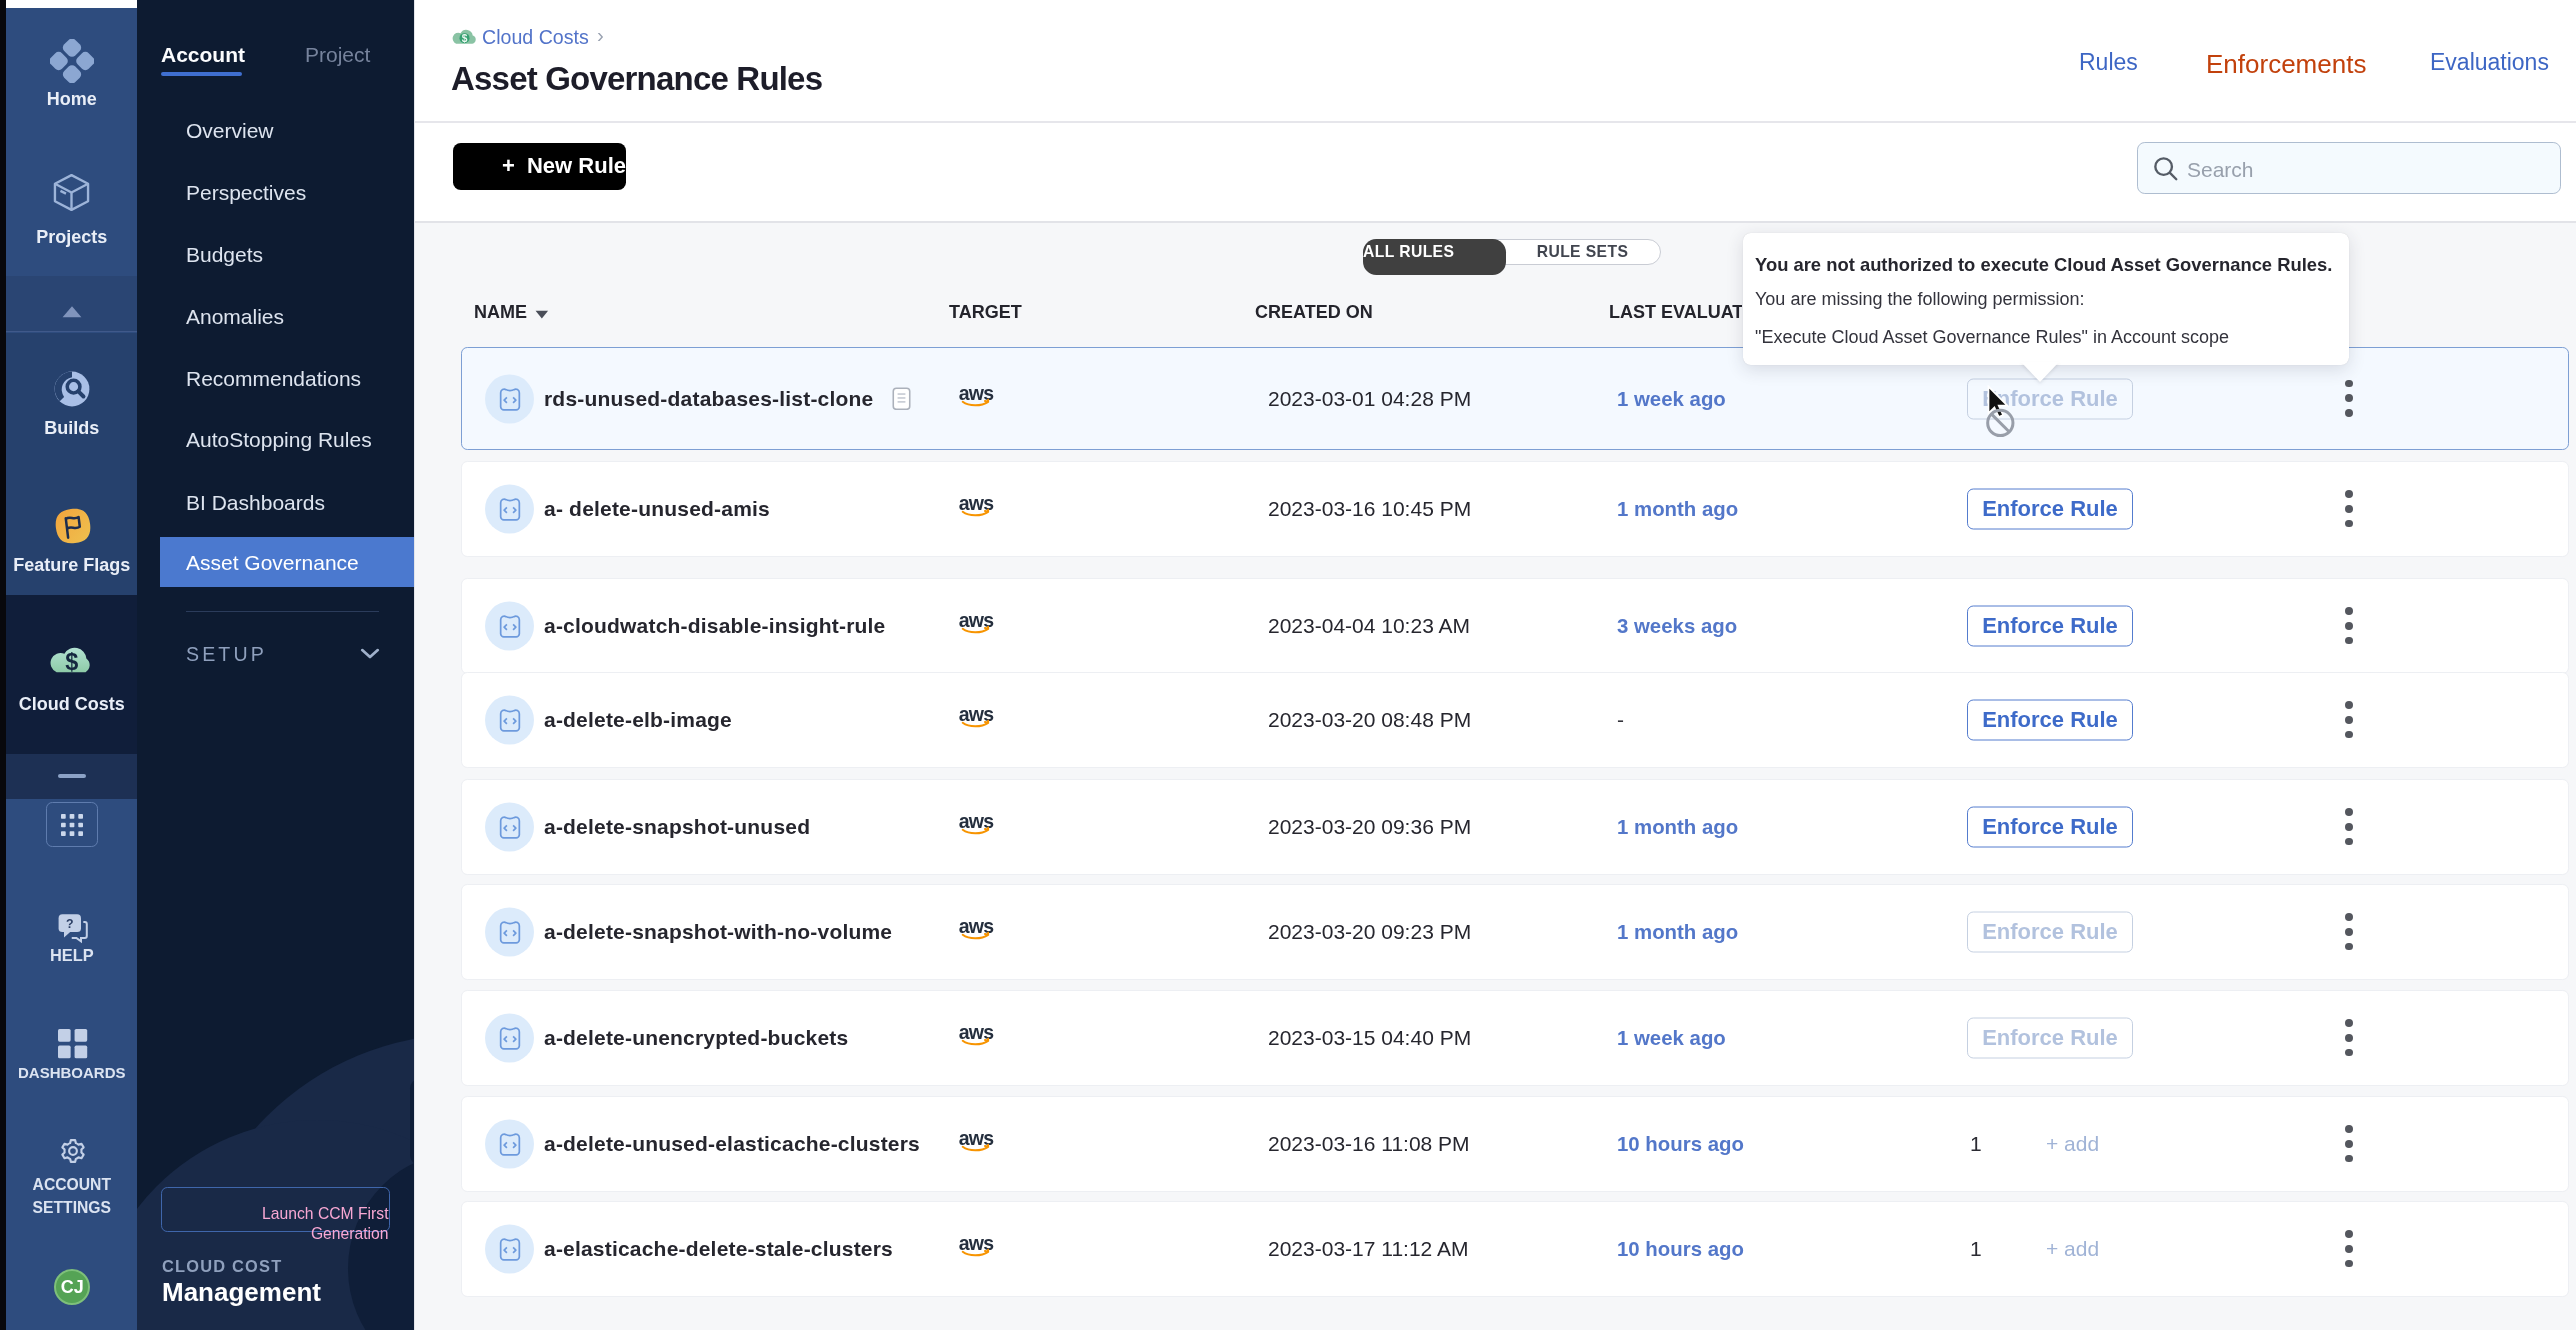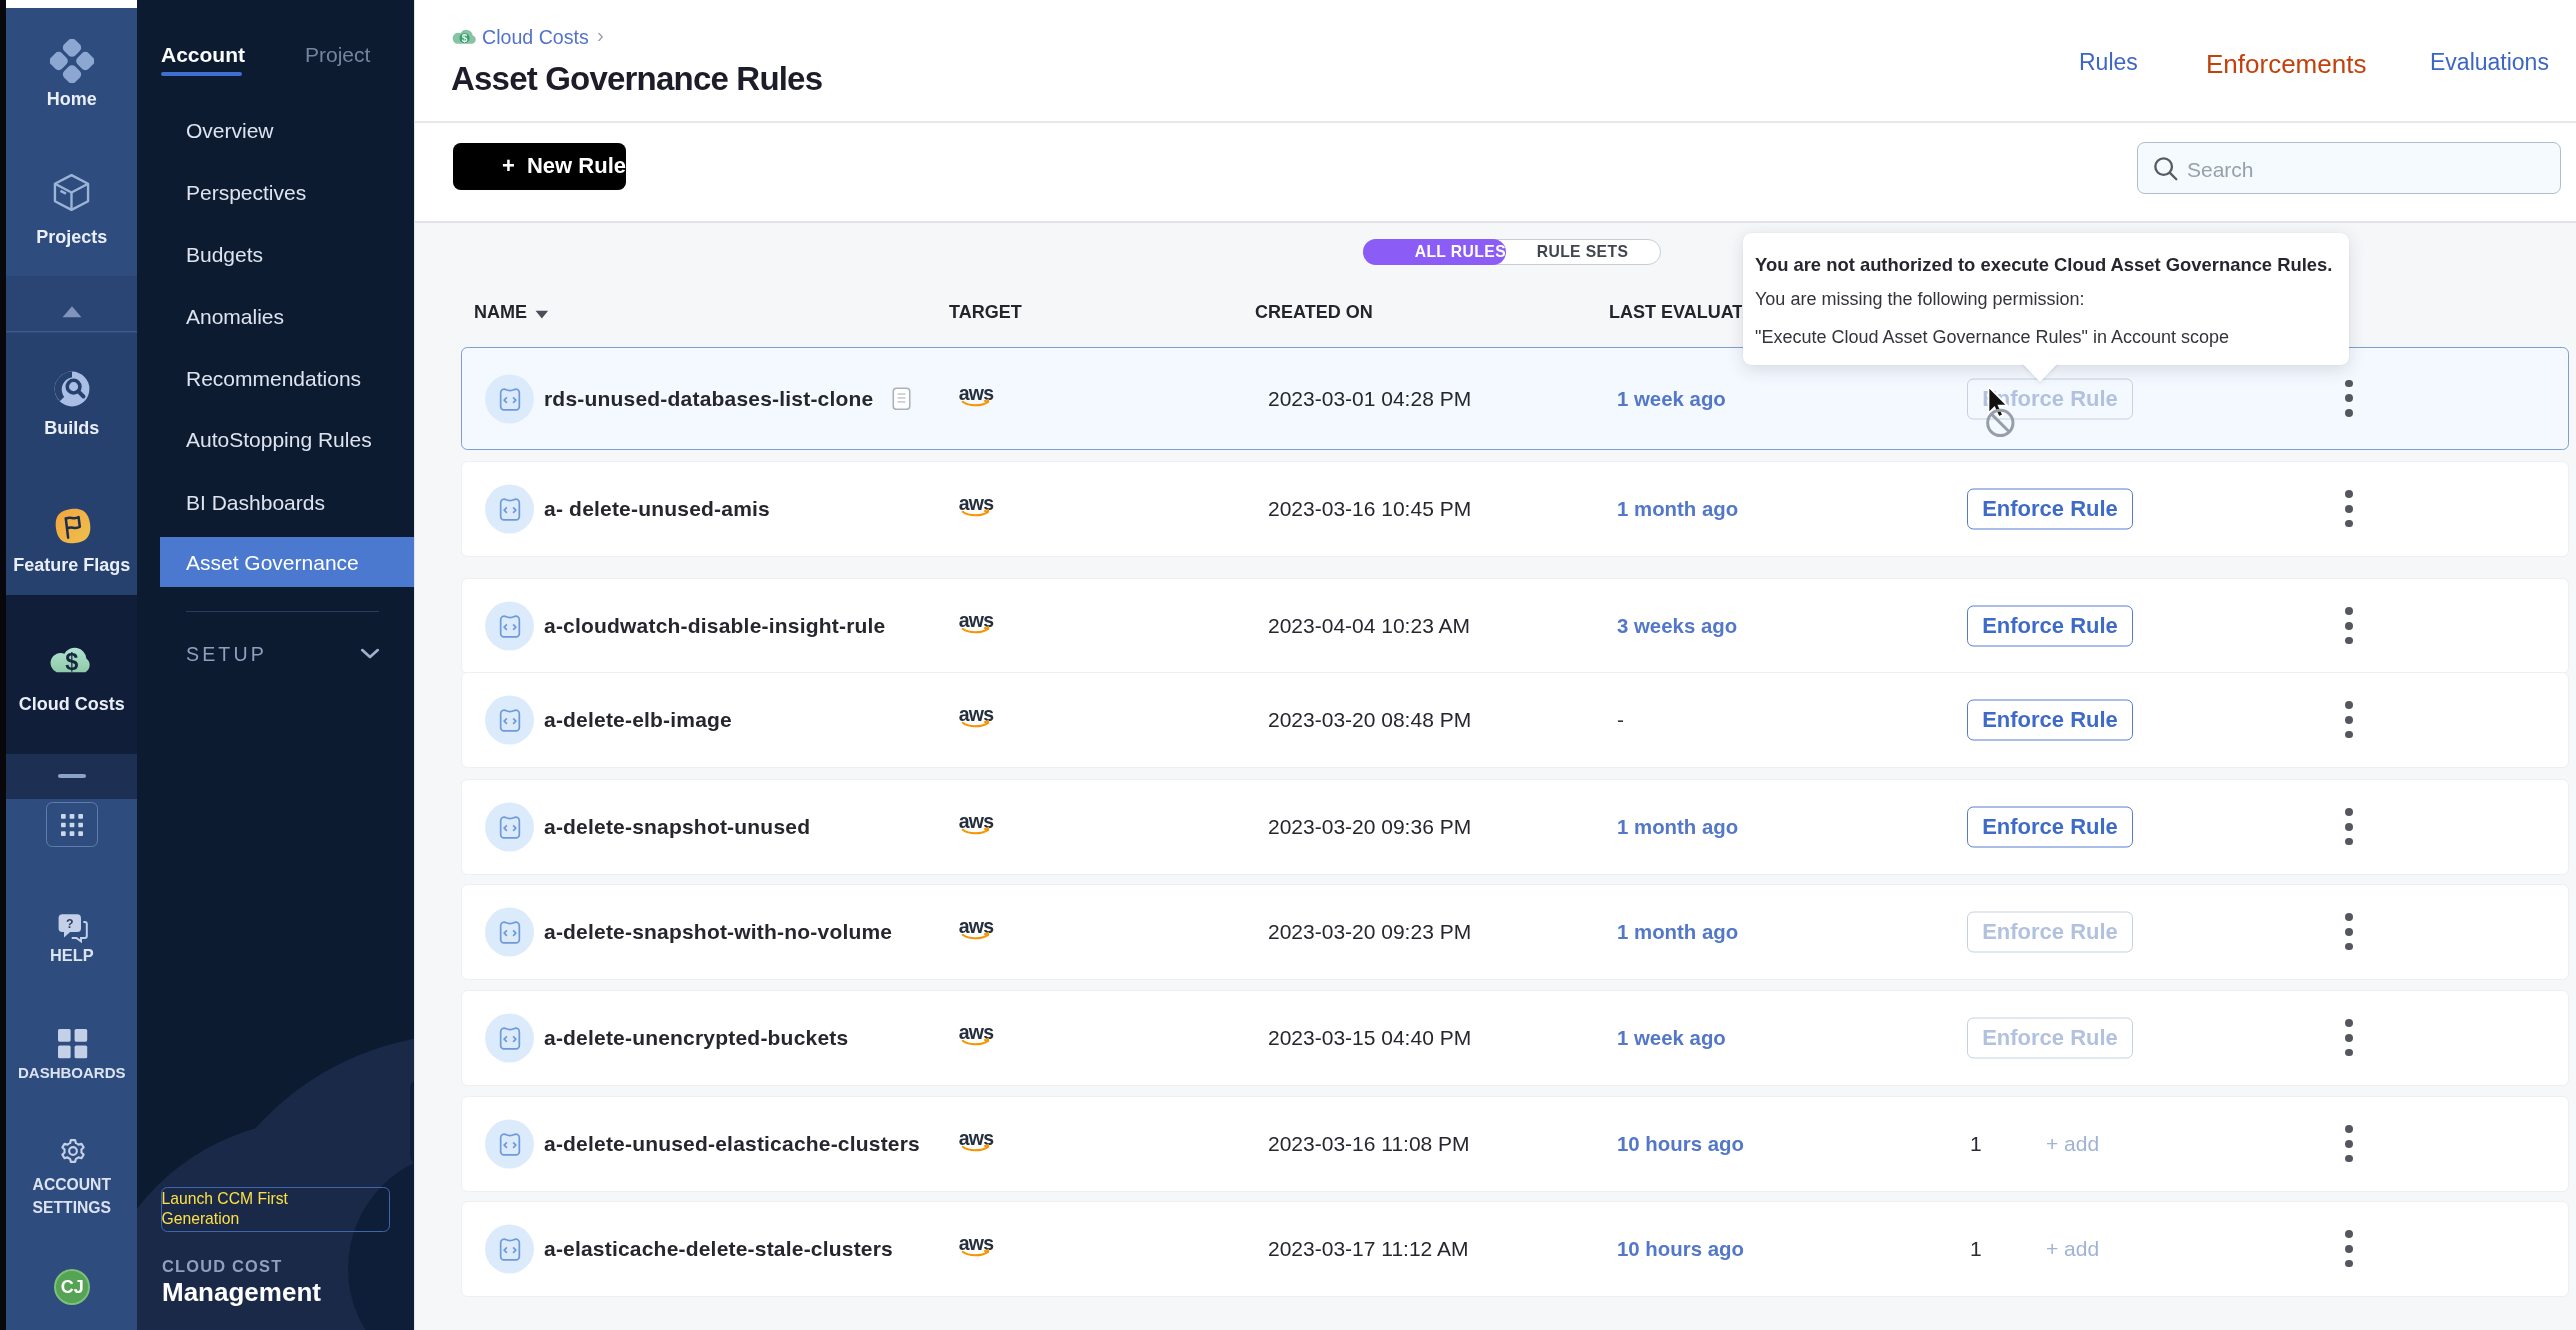--- a/index.html
+++ b/index.html
@@ -63,21 +63,21 @@
     <div class="abs" style="left:38px;top:143px;width:173px;height:47px;background:#000000;border-radius:7.8px;color:#fff;font-weight:700;font-size:22px;text-align:right;line-height:46px;">+&nbsp; New Rule</div>
 
     <div class="abs" style="left:1722px;top:142px;width:424px;height:52px;background:#f4fafe;border:1.6px solid #aebdd0;border-radius:7.8px;"></div>
     <svg class="abs" style="left:1736px;top:154px;" width="30" height="30" viewBox="0 0 38 38">
       <circle cx="16" cy="16" r="10.5" fill="none" stroke="#555c66" stroke-width="3"></circle>
       <line x1="24" y1="24" x2="32" y2="32" stroke="#555c66" stroke-width="3" stroke-linecap="round"></line>
     </svg>
     <div class="abs" style="left:1772px;top:158px;font-size:21px;color:#98a0ac;">Search</div>
 
     <div class="abs" style="left:948px;top:239px;width:298px;height:26px;background:#fff;border:1.6px solid #c9ccd4;border-radius:13.3px;"></div>
-    <div class="abs" style="left:948px;top:239px;width:143px;height:26px;background:#8b5cf6;border-radius:13.3px;color:#fff;font-size:15.7px;font-weight:700;text-align:right;line-height:26px;letter-spacing:0.4px;">ALL RULES</div>
+    <div class="abs" style="left:948px;top:239px;width:143px;height:36px;background:#404040;border-radius:13.3px;color:#fff;font-size:15.7px;font-weight:700;text-align:left;line-height:26px;letter-spacing:0.4px;">ALL RULES</div>
     <div class="abs" style="left:1090px;top:239px;width:155px;height:26px;color:#41454f;font-size:15.7px;font-weight:700;text-align:center;line-height:26px;letter-spacing:0.4px;">RULE SETS</div>
 
     <div class="abs" style="left:59px;top:302px;font-size:18px;font-weight:700;color:#24242c;">NAME</div>
     <svg class="abs" style="left:119px;top:310px;" width="15.7" height="9.4" viewBox="0 0 20 12">
         <path d="M2 1 L18 1 L10 11 Z" fill="#4a4e59"></path>
       </svg>
     <div class="abs" style="left:534px;top:302px;font-size:18px;font-weight:700;color:#24242c;">TARGET</div>
     <div class="abs" style="left:840px;top:302px;font-size:18px;font-weight:700;color:#24242c;">CREATED ON</div>
     <div class="abs" style="left:1194px;top:302px;font-size:18px;font-weight:700;color:#24242c;width:133px;overflow:hidden;white-space:nowrap;">LAST EVALUATION</div>
 
@@ -328,21 +328,21 @@
     <div class="menuitem" style="top:428px;">AutoStopping Rules</div>
     <div class="menuitem" style="top:491px;">BI Dashboards</div>
     <div class="abs" style="left:23px;top:537px;width:255px;height:50px;background:#4b79cf;"></div>
     <div class="menuitem" style="top:551px;color:#fff;">Asset Governance</div>
     <div class="abs" style="left:49px;top:611px;width:193px;height:0.8px;background:#2b3c5b;"></div>
     <div class="abs" style="left:49px;top:643px;font-size:19.6px;color:#8fa0bd;letter-spacing:3.1px;">SETUP</div>
     <svg class="abs" style="left:222px;top:647px;" width="22" height="14" viewBox="0 0 28 18">
         <path d="M4 4 L14 13 L24 4" fill="none" stroke="#9fb0ca" stroke-width="3.5" stroke-linecap="round" stroke-linejoin="round"></path>
       </svg>
 
-    <div class="abs" style="left:23.5px;top:1187px;width:229px;height:45px;border:1.6px solid #3f66ab;border-radius:6.3px;color:#fde047;font-size:15.7px;text-align:left;line-height:19.6px;padding-top:1px;">Launch CCM First<br>Generation</div>
+    <div class="abs" style="left:23.5px;top:1187px;width:229px;height:45px;border:1.6px solid #3f66ab;border-radius:6.3px;color:#f9a8d4;font-size:15.7px;text-align:right;line-height:19.6px;padding-top:16px;">Launch CCM First<br>Generation</div>
 
     <div class="abs" style="left:25px;top:1257px;font-size:16.4px;color:#8fa0bd;letter-spacing:1.2px;font-weight:600;">CLOUD COST</div>
     <div class="abs" style="left:25px;top:1277px;font-size:26px;color:#fff;font-weight:700;">Management</div>
   </div>
 
   <div class="abs" id="blackstrip"></div>
   <div class="abs" style="left:6.3px;top:0;width:131px;height:7.8px;background:#fff;"></div>
   <div id="rail" class="abs">
 
     <div class="railsec" style="top:0;height:266px;background:#2e4c7e;"></div>

